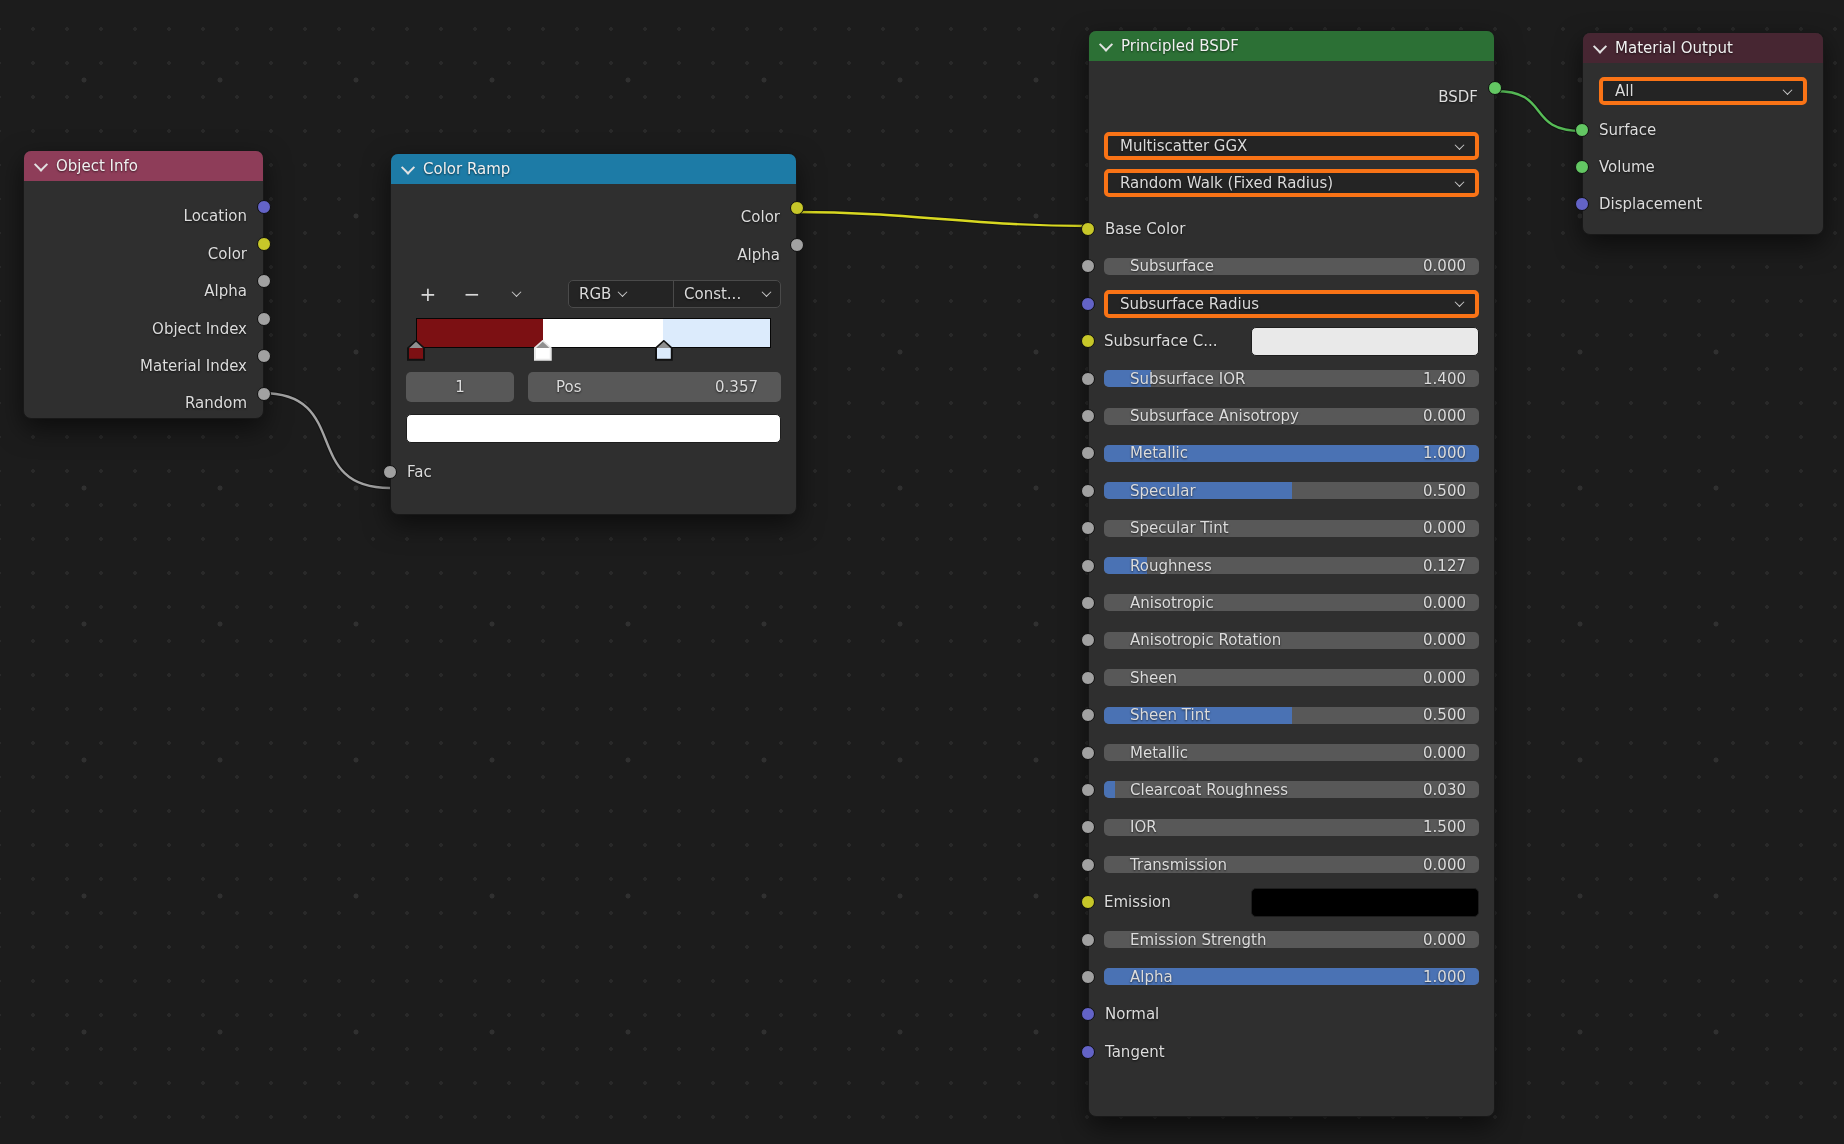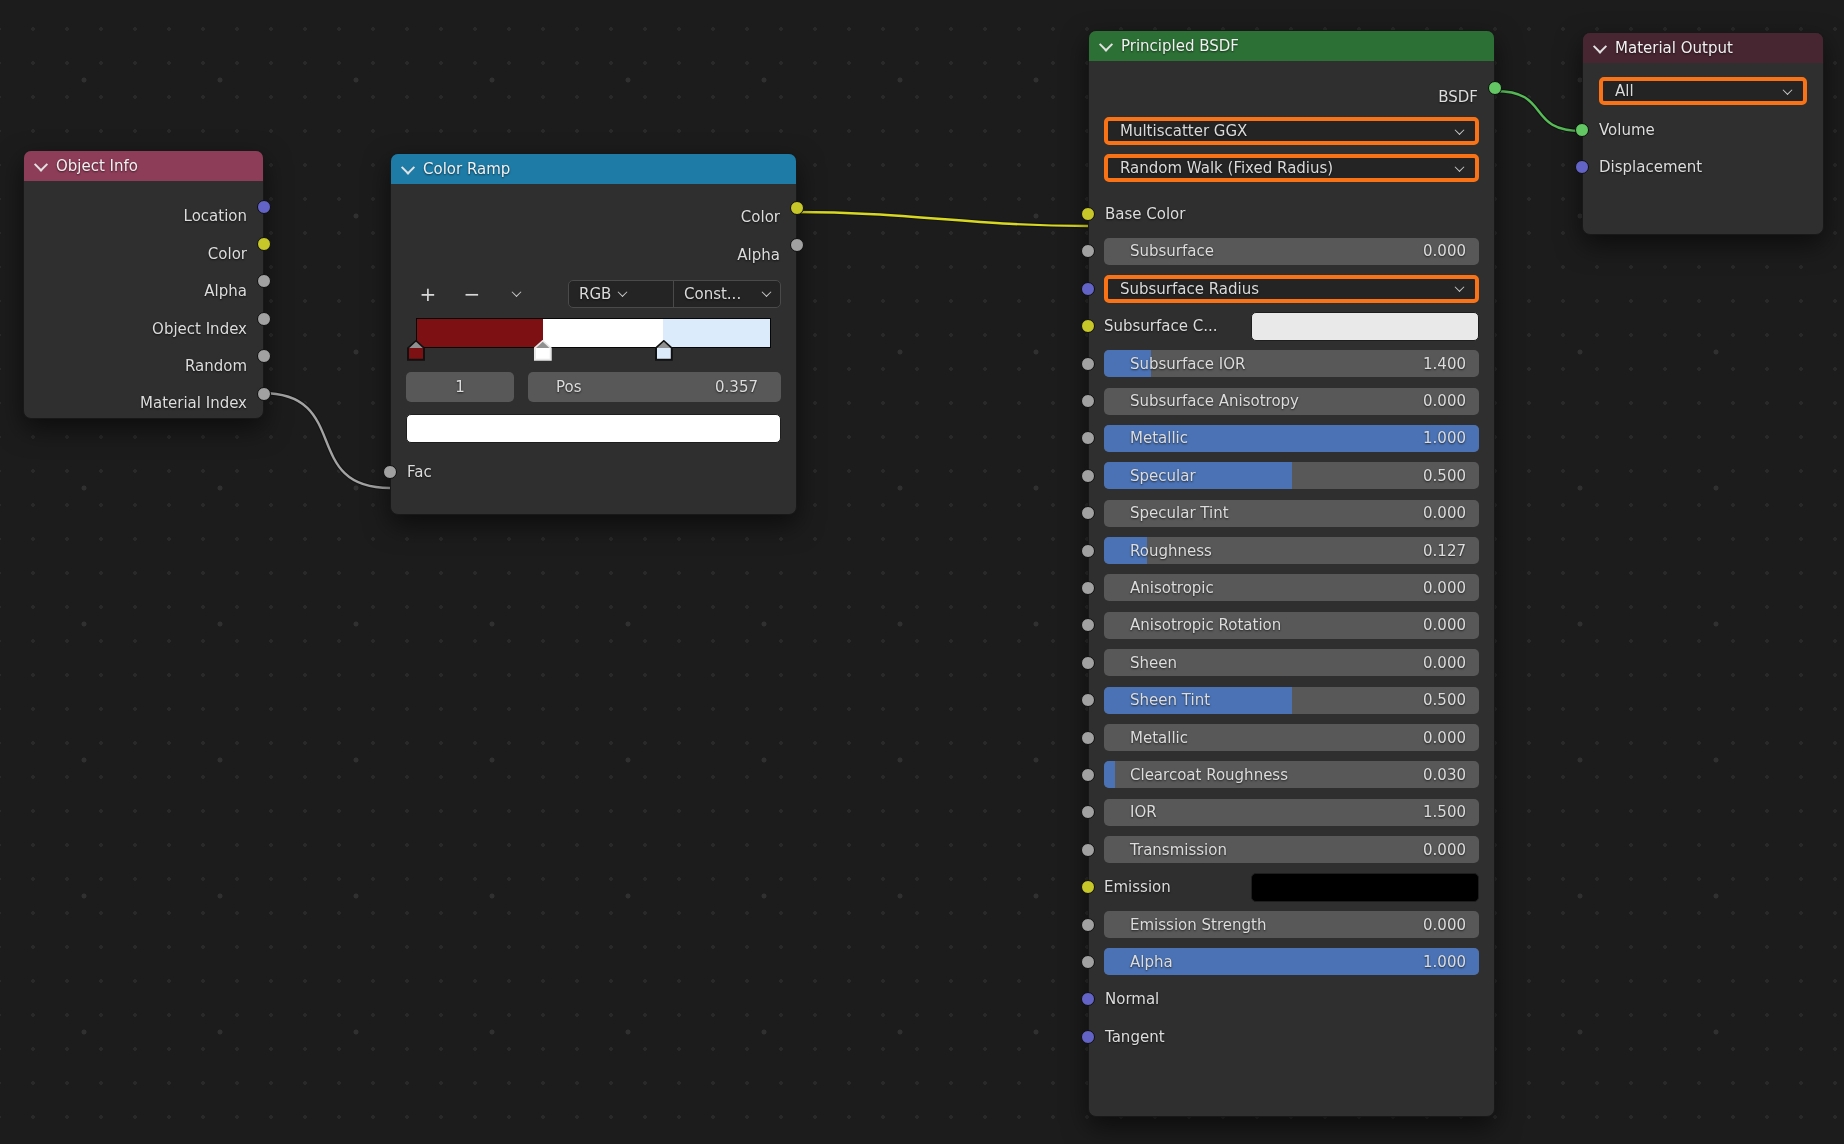--- a/index.html
+++ b/index.html
@@ -46,21 +46,21 @@
   .socket{
     position:absolute;width:14px;height:14px;border-radius:50%;
     border:1.3px solid #0e0e0e;top:50%;transform:translateY(-50%);
     box-sizing:border-box;z-index:3;
   }
   .socket.r{right:-8px;}
   .socket.l{left:-8px;}
 
   .widget-row{position:relative;display:flex;align-items:center;height:37.4px;padding:0 15px;}
   .slider{
-    position:relative;flex:1;height:27px;background:#585858;border-radius:5px;
+    position:relative;flex:1;height:17px;background:#585858;border-radius:5px;
     overflow:hidden;display:flex;align-items:center;justify-content:space-between;
     padding:0 13px;
     text-align:right;
   }
   .slider .fill{position:absolute;left:0;top:0;bottom:0;background:#4a72b4;}
   .slider .lab{position:relative;margin-left:13px;text-shadow:0 1px 2px rgba(0,0,0,.65);}
   .slider .val{position:relative;text-shadow:0 1px 2px rgba(0,0,0,.65);}
   .dropdown{
     flex:1;height:28px;background:#242424;border:4px solid #f97316;border-radius:5px;
     display:flex;align-items:center;justify-content:space-between;padding:0 12px;
@@ -114,25 +114,25 @@
       </div>
       <div class="row out">
         <span class="txt">Alpha</span>
         <span class="socket r" style="background: rgb(161, 161, 161);"></span>
       </div>
       <div class="row out">
         <span class="txt">Object Index</span>
         <span class="socket r" style="background: rgb(161, 161, 161);"></span>
       </div>
       <div class="row out">
+        <span class="txt">Material Index</span>
+        <span class="socket r" style="background: rgb(161, 161, 161);"></span>
+      </div>
+      <div class="row out">
         <span class="txt">Random</span>
-        <span class="socket r" style="background: rgb(161, 161, 161);"></span>
-      </div>
-      <div class="row out">
-        <span class="txt">Material Index</span>
         <span class="socket r" style="background: rgb(161, 161, 161);"></span>
       </div>
     </div>
 </div>
 
 <div class="node" style="left:390px;top:153px;width:405px;height:360px;">
   <div class="node-header" style="background: rgb(29, 123, 166);">
     <span class="chev"></span>
     <span class="txt">Color Ramp</span>
   </div>
@@ -197,21 +197,21 @@
 
 <div class="node" style="left:1088px;top:30px;width:405px;height:1085px;">
   <div class="node-header" style="background: rgb(44, 112, 53);">
     <span class="chev"></span>
     <span class="txt">Principled BSDF</span>
   </div>
   <div class="row out" style="margin-top:8px;">
     <span class="txt">BSDF</span>
     <span class="socket r" id="bsdf-socket" style="background: rgb(99, 199, 99);"></span>
   </div>
-  <div class="widget-row" style="height:28px;margin-top:11px;">
+  <div class="widget-row" style="height:28px;margin-top:26px;">
     <div class="dropdown">
       <span>Multiscatter GGX</span>
       <span class="chev sm"></span>
     </div>
   </div>
   <div class="widget-row" style="height:28px;margin-top:9px;">
     <div class="dropdown">
       <span>Random Walk (Fixed Radius)</span>
       <span class="chev sm"></span>
     </div>
@@ -391,20 +391,24 @@
     <span class="txt">Material Output</span>
   </div>
   <div class="widget-row" style="height:28px;margin-top:14px;padding:0 16px;">
     <div class="dropdown">
       <span>All</span>
       <span class="chev sm"></span>
     </div>
   </div>
   <div style="margin-top:6px;" id="material-output-rows">
       <div class="row in">
+        <span class="txt">Surface</span>
+        <span class="socket l" style="background: rgb(99, 199, 99);"></span>
+      </div>
+      <div class="row in">
         <span class="txt">Volume</span>
         <span class="socket l" style="background: rgb(99, 199, 99);"></span>
       </div>
       <div class="row in">
         <span class="txt">Displacement</span>
         <span class="socket l" style="background: rgb(99, 99, 199);"></span>
       </div>
     </div>
 </div>
 

